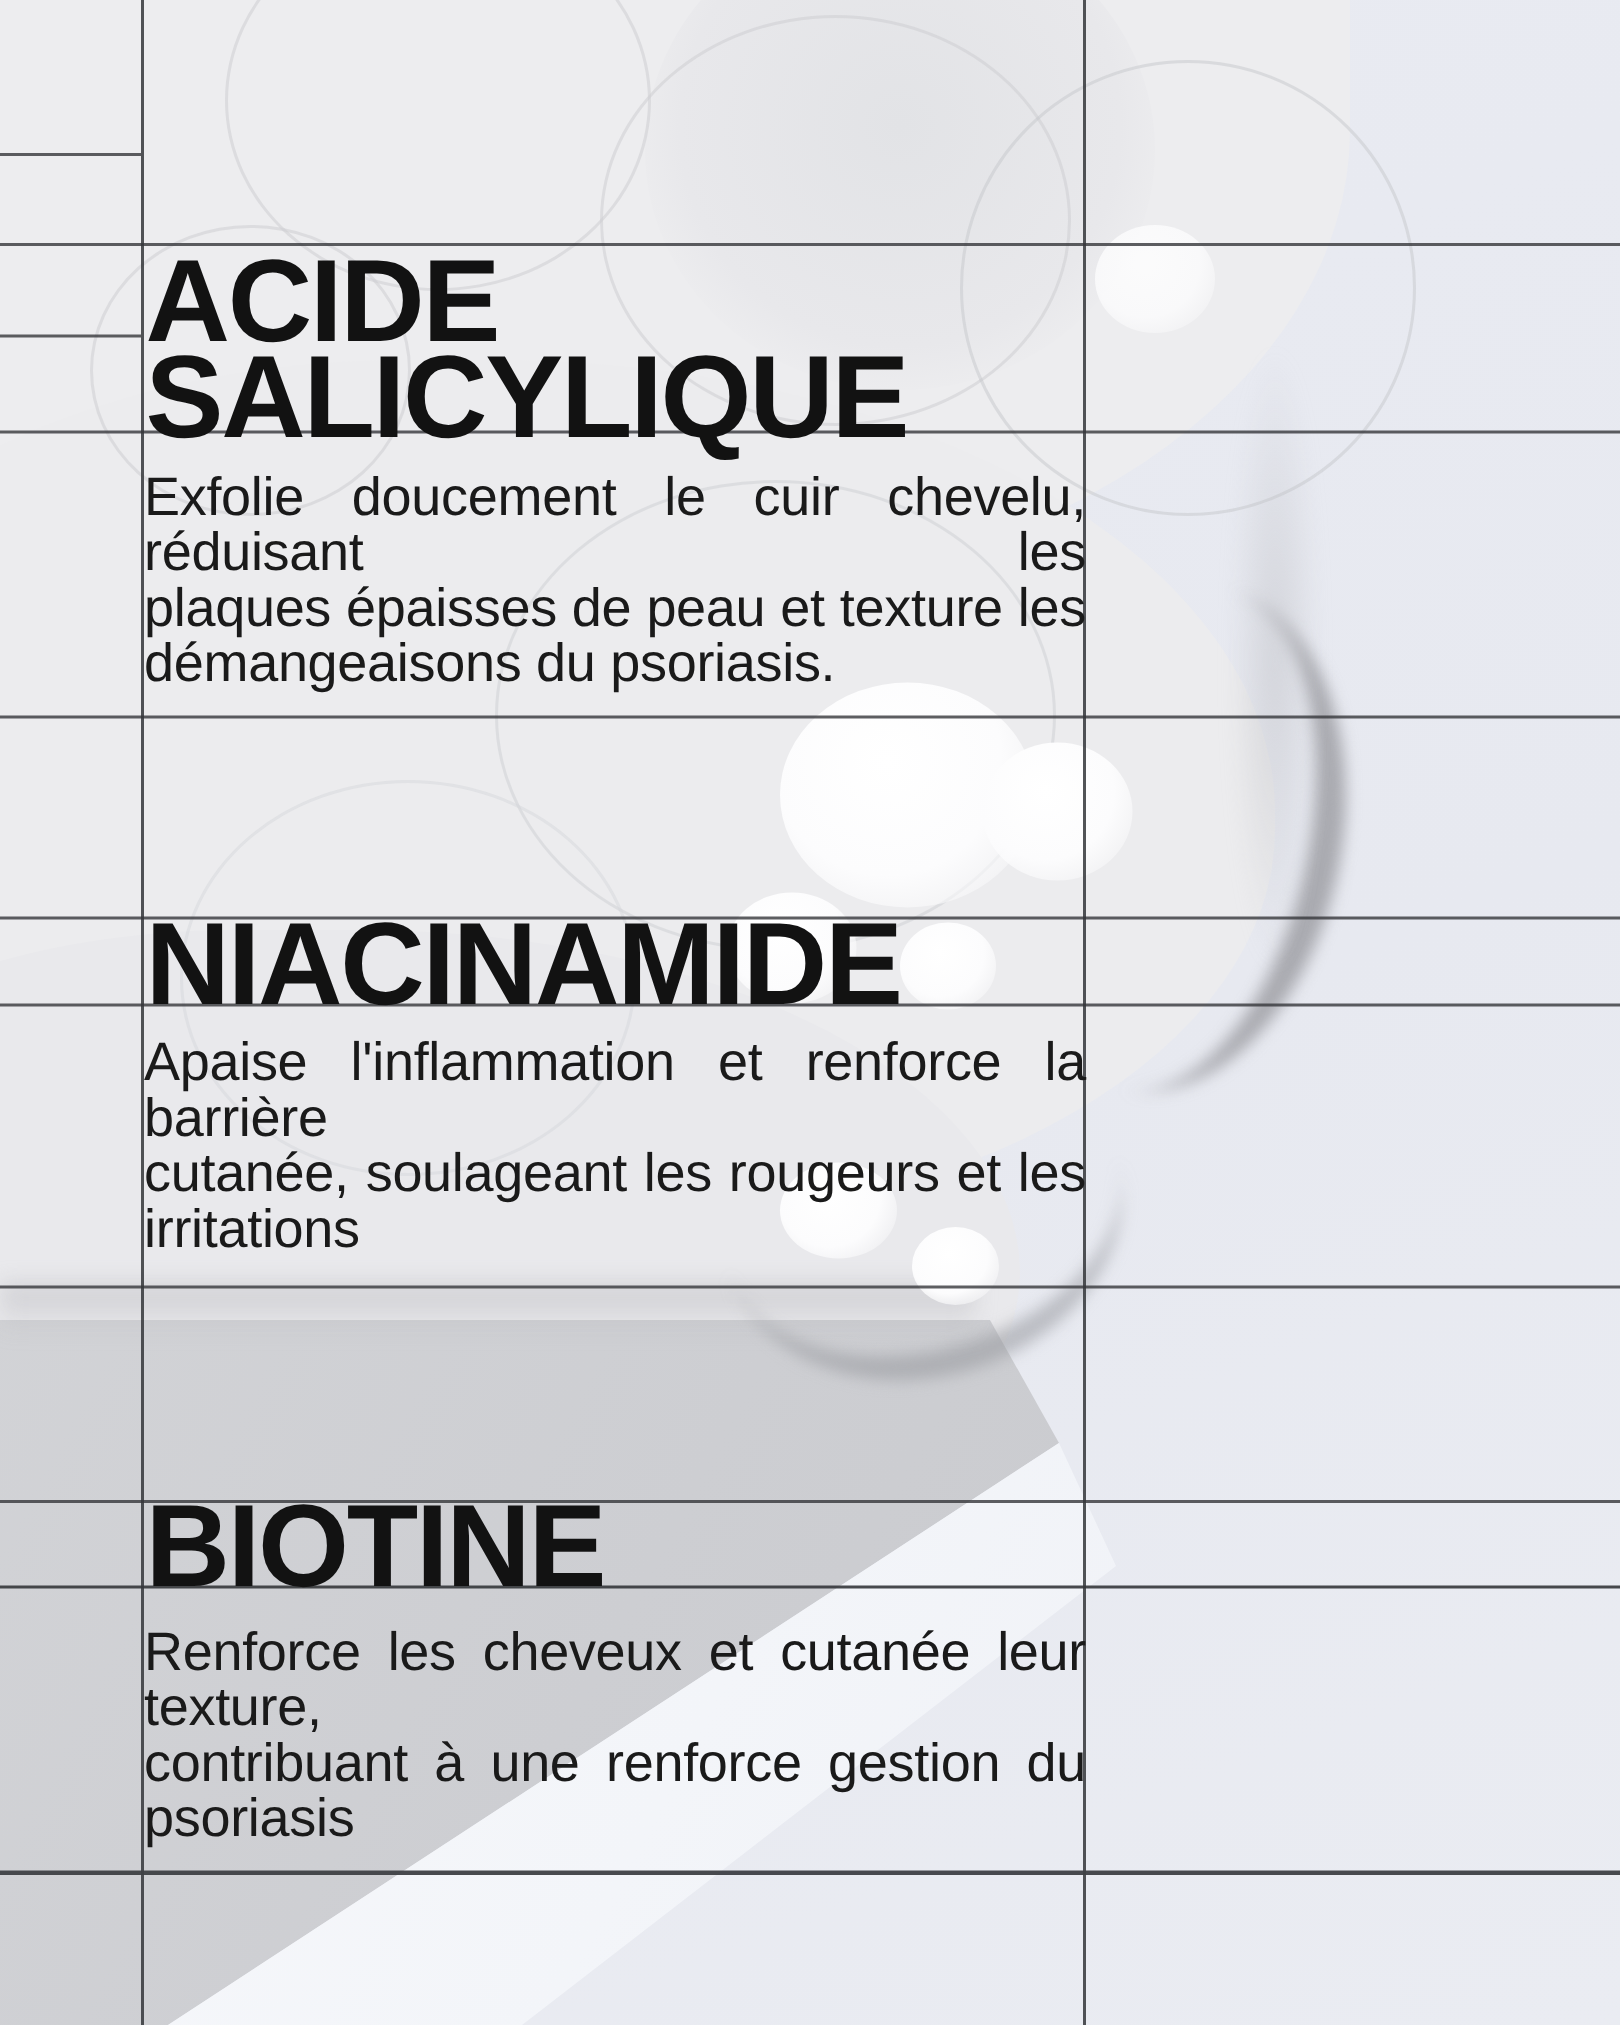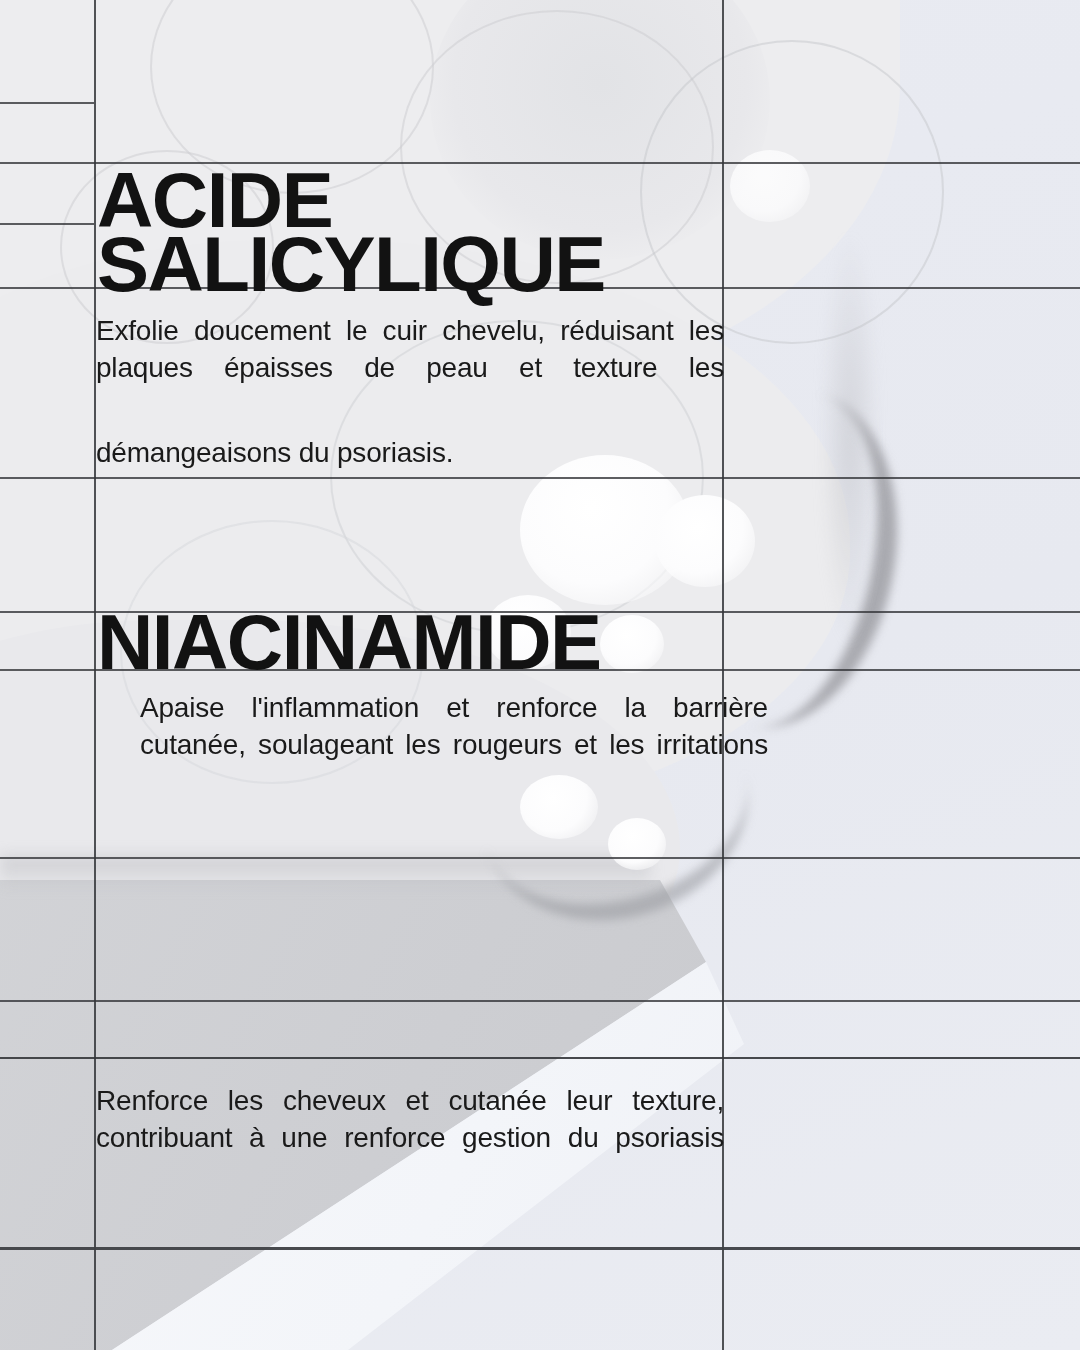--- a/index.html
+++ b/index.html
@@ -69,27 +69,27 @@
   .heading{
     position:absolute;left:97px;z-index:10;color:#121212;
     font-weight:bold;font-size:78px;line-height:64px;letter-spacing:-1.5px;
     white-space:nowrap;
   }
   .heading-1{top:168px;}
   .heading-2{top:610px;}
   .heading-3{top:998px;}
   .body{
     position:absolute;left:96px;width:628px;z-index:10;color:#1a1a1a;
-    font-size:28px;line-height:37px;letter-spacing:-0.2px;
+    font-size:36px;line-height:37px;letter-spacing:-0.2px;
   }
   .body-1{top:312px;}
-  .body-2{top:689px;padding-left:44px;}
+  .body-2{top:689px;}
   .body-3{top:1082px;}
   .jline{text-align:justify;text-align-last:justify;}
-  .jline-last{text-align:left;text-align-last:left;margin-top:48px;}
+  .jline-last{text-align:left;text-align-last:left;}
 </style>
 </head>
 <body>
 
 <div class="stage">
 
   <div class="bg-layer bg-base"></div>
   <div class="bg-layer foam-a"></div>
   <div class="bg-layer foam-b"></div>
   <div class="bg-layer foam-c"></div>
@@ -139,18 +139,21 @@
   </div>
 
   <div class="heading heading-2">
     <div>NIACINAMIDE</div>
   </div>
   <div class="body body-2">
     <div class="jline">Apaise l'inflammation et renforce la barrière</div>
     <div class="jline">cutanée, soulageant les rougeurs et les irritations</div>
   </div>
 
+  <div class="heading heading-3">
+    <div>BIOTINE</div>
+  </div>
   <div class="body body-3">
     <div class="jline">Renforce les cheveux et cutanée leur texture,</div>
     <div class="jline">contribuant à une renforce gestion du psoriasis</div>
   </div>
 
 </div>
 
 </body></html>

